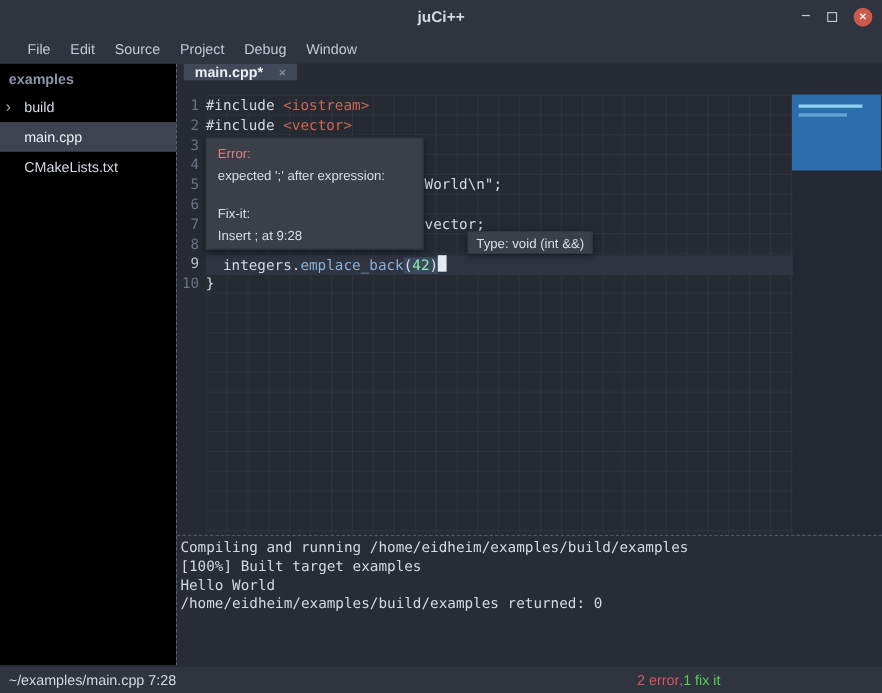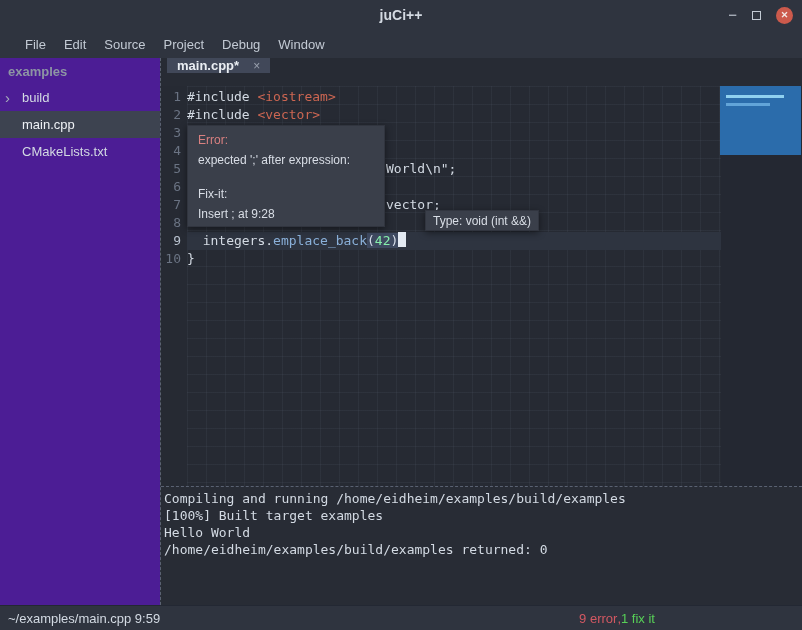--- a/index.html
+++ b/index.html
@@ -23,21 +23,21 @@
   .btn-close {
     width:17px; height:17px; border-radius:50%; background:#cc5a4c;
     display:flex; align-items:center; justify-content:center;
     color:#f3e9e7; font-size:9px; font-weight:bold;
   }
   
   .menubar { height:28px; flex:0 0 28px; display:flex; align-items:center; background:#2f343f; padding-left:16px; }
   .menu-item { padding:0 9px; color:#c3cad4; height:28px; display:flex; align-items:center; }
   
   .main { flex:1; display:flex; min-height:0; }
-  .sidebar { width:160px; flex:0 0 160px; background:#4c1d95; }
+  .sidebar { width:160px; flex:0 0 160px; background:#000000; }
   .sidebar-header { height:26px; display:flex; align-items:center; padding-left:8px; color:#8d95a4; font-weight:bold; }
   .tree-item { height:27px; display:flex; align-items:center; padding-left:22px; color:#d3dae3; font-size:13px; }
   .tree-item.has-chevron { padding-left:5px; }
   .chevron { width:17px; color:#a7aebb; font-size:15px; line-height:15px; display:inline-block; }
   .tree-item.selected { background:#3d4350; color:#eef1f5; }
   .rightpane { flex:1; display:flex; flex-direction:column; border-left:1px dashed #5a6272; min-width:0; }
   
   .tabbar { height:28px; flex:0 0 28px; background:#272b34; display:flex; align-items:flex-start; padding-left:6px; }
   .tab { background:#414859; display:flex; align-items:center; padding:0 10px; }
   .tab-label { color:#eaeef3; font-weight:bold; }
@@ -197,19 +197,19 @@
     <div class="terminal">
       <div class="tline">Compiling and running /home/eidheim/examples/build/examples</div>
       <div class="tline">[100%] Built target examples</div>
       <div class="tline">Hello World</div>
       <div class="tline">/home/eidheim/examples/build/examples returned: 0</div>
     </div>
   </div>
 </div>
 
 <div class="statusbar">
-  <span class="status-left">~/examples/main.cpp 9:59</span>
+  <span class="status-left">~/examples/main.cpp 7:28</span>
   <span class="status-right">
-    <span class="status-error">9 error</span>
+    <span class="status-error">2 error</span>
     <span class="status-sep">, </span>
     <span class="status-fixit">1 fix it</span>
   </span>
 </div>
 
 </body></html>

